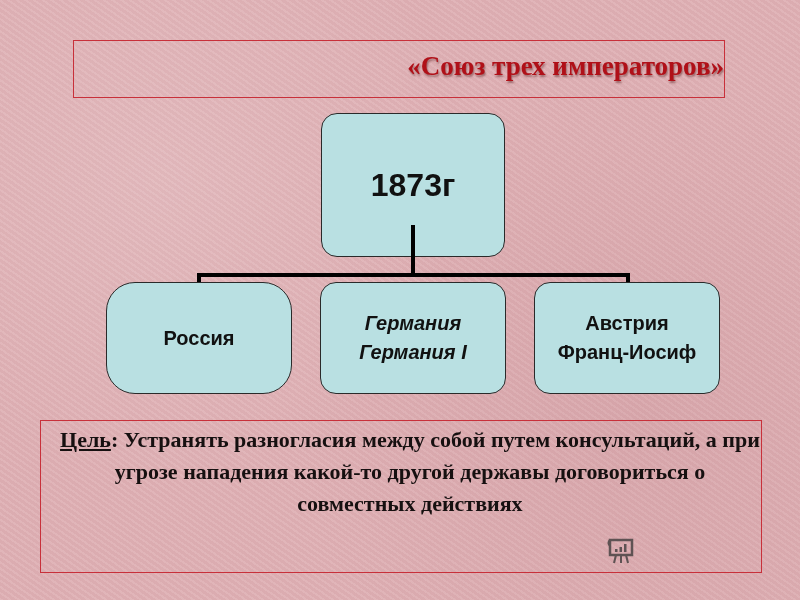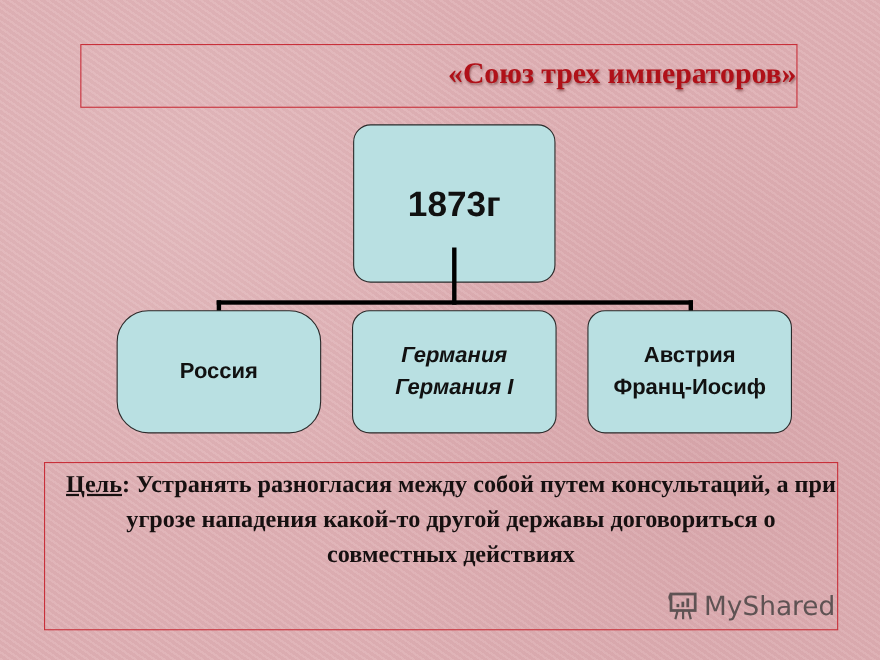--- a/index.html
+++ b/index.html
@@ -92,14 +92,13 @@
   <svg width="30" height="30" viewBox="0 0 30 30">
     <rect x="4" y="4" width="22" height="15" fill="none" stroke="#4a4444" stroke-width="2.5"></rect>
     <path d="M4 4 q-3 3 0 6" fill="none" stroke="#4a4444" stroke-width="2"></path>
     <rect x="9" y="13" width="2.5" height="3" fill="#4a4444"></rect>
     <rect x="13.5" y="11" width="2.5" height="5" fill="#4a4444"></rect>
     <rect x="18" y="8" width="2.5" height="8" fill="#4a4444"></rect>
     <line x1="10" y1="19" x2="8" y2="27" stroke="#4a4444" stroke-width="2"></line>
     <line x1="15" y1="19" x2="15" y2="27" stroke="#4a4444" stroke-width="2"></line>
     <line x1="20" y1="19" x2="22" y2="27" stroke="#4a4444" stroke-width="2"></line>
   </svg>
-  <span>MyShared</span>
 </div>
 
 </body></html>

